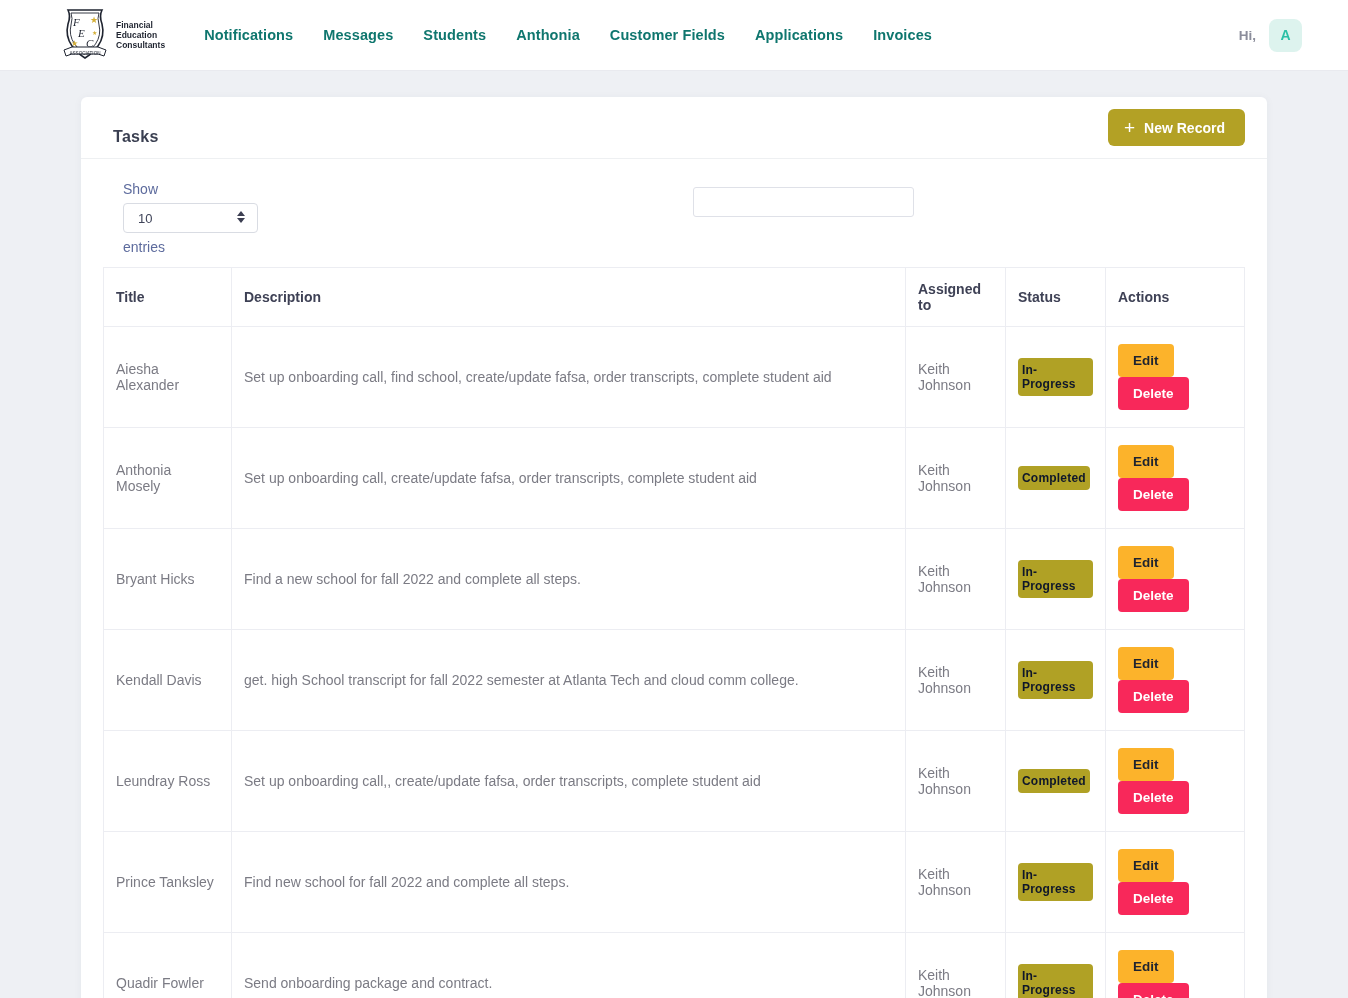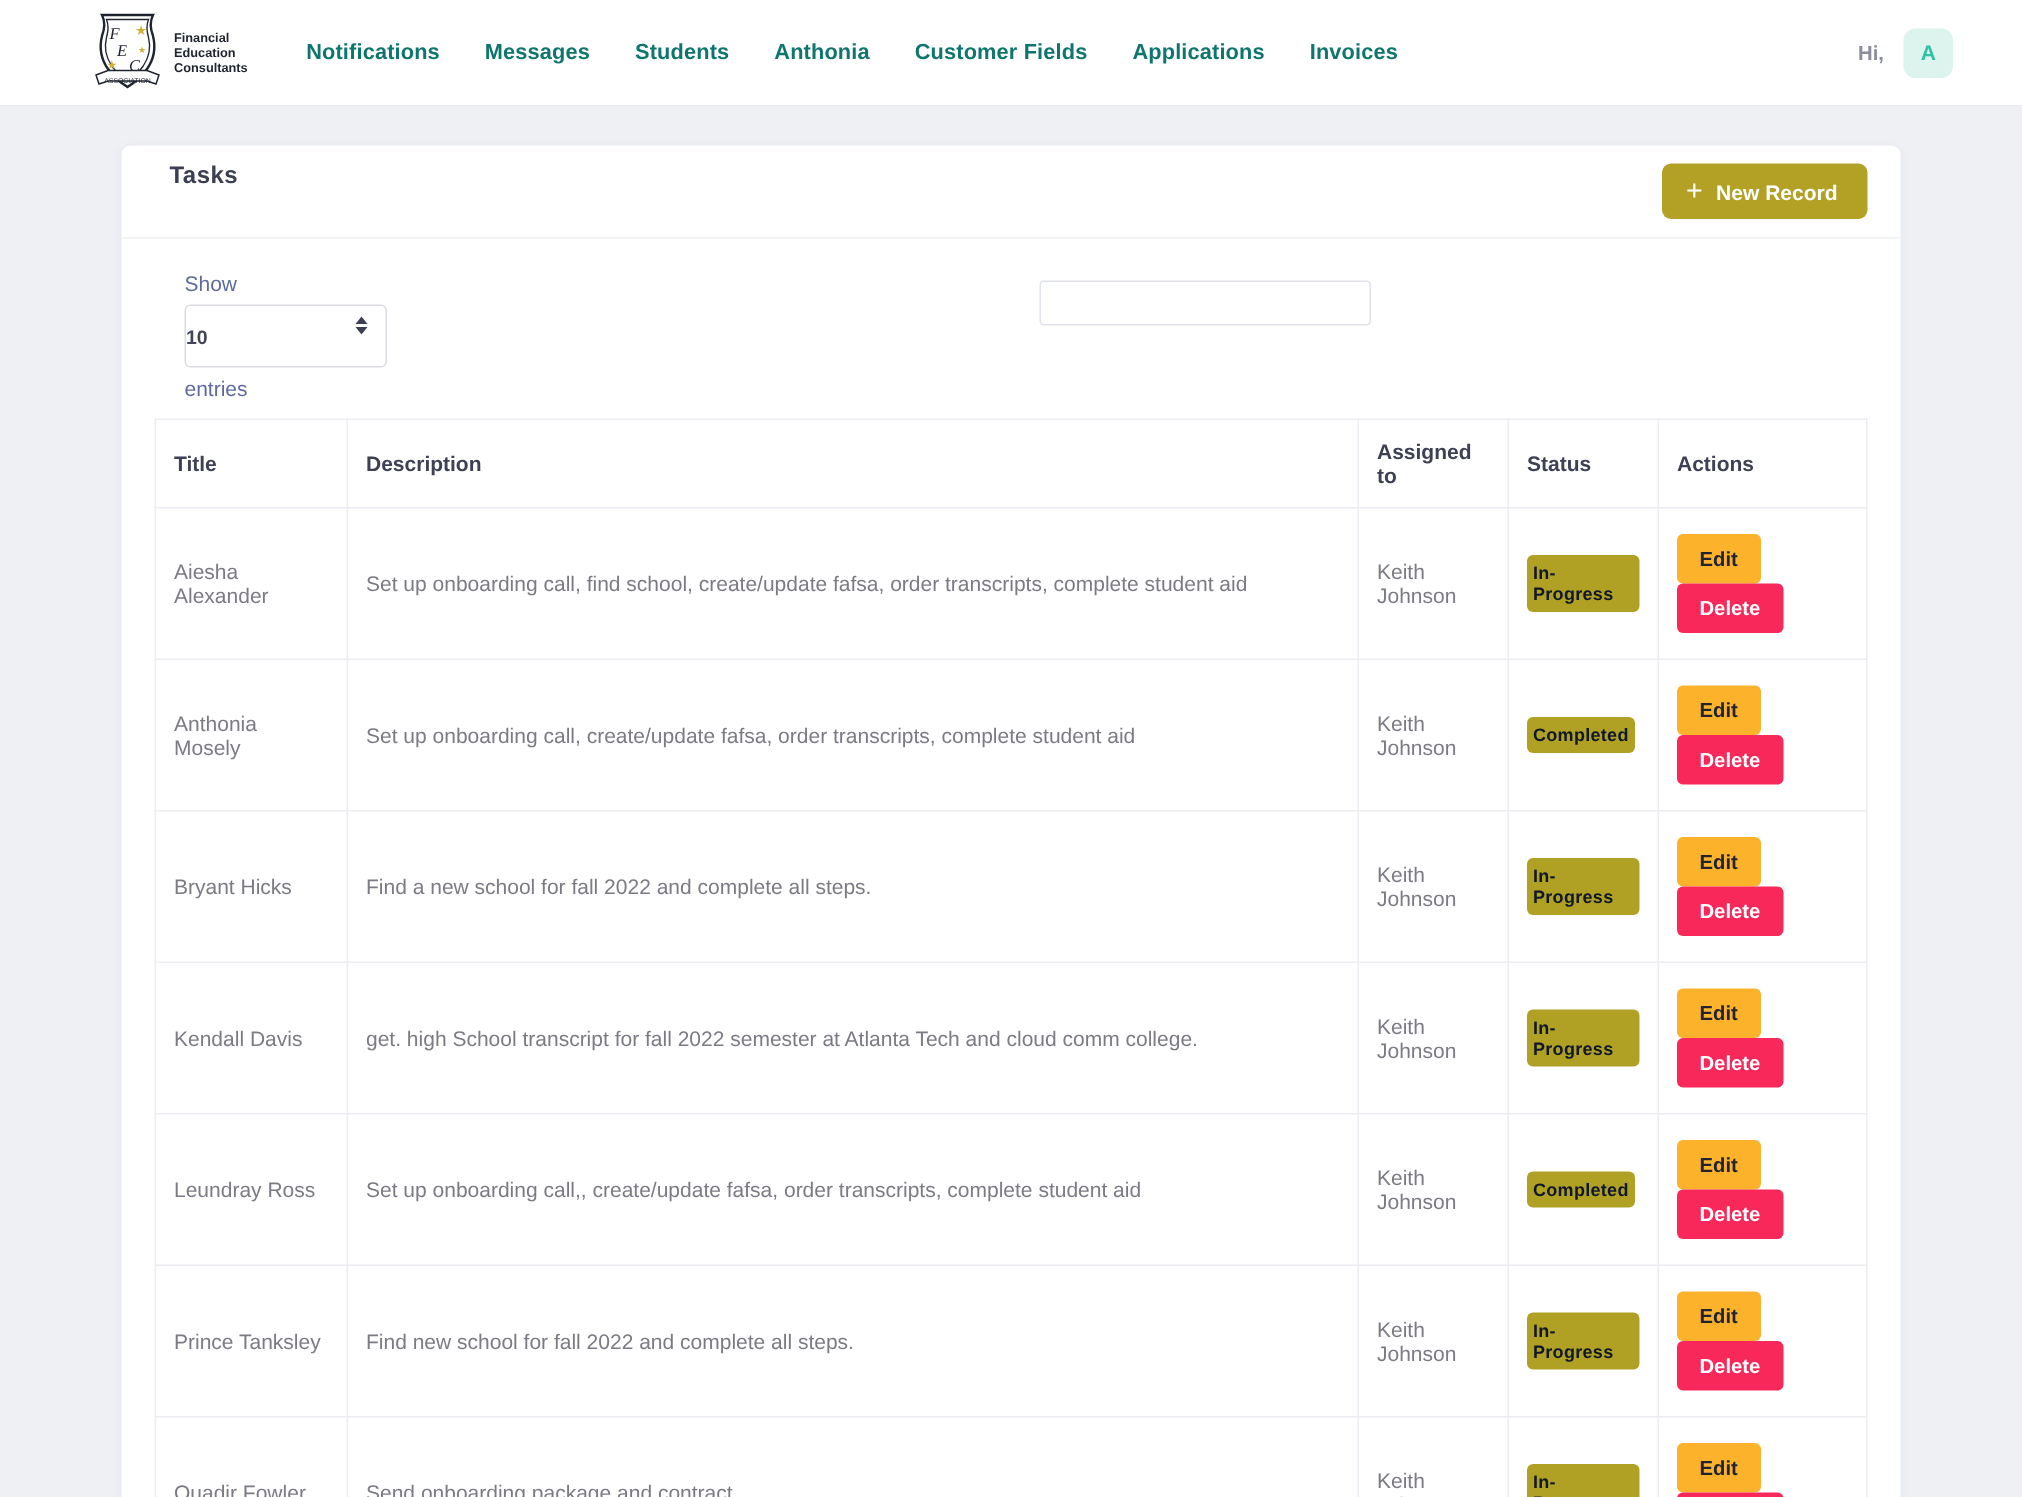--- a/index.html
+++ b/index.html
@@ -31,41 +31,41 @@
     display:flex; align-items:center; justify-content:center; cursor:pointer;
   }
 
   
   .page { padding-top:26px; }
   .card {
     width:1186px; margin:0 auto; background:#fff; border-radius:6px;
     box-shadow:0 1px 8px rgba(40,50,80,.05);
   }
   .card-header {
-    display:flex; align-items:flex-start; justify-content:space-between;
+    display:flex; align-items:flex-end; justify-content:space-between;
     padding:12px 22px 12px 32px; border-bottom:1px solid #eef0f2; min-height:57px;
   }
   .card-title { font-size:16px; font-weight:700; color:#3a3f51; letter-spacing:.3px; }
   .btn-new {
     background:#b3a125; color:#fff; border:none; border-radius:6px;
     font-family:inherit; font-size:14px; font-weight:600;
     padding:9px 20px 9px 16px; display:flex; align-items:center; gap:9px; cursor:pointer;
   }
   .btn-new .plus { font-size:19px; font-weight:300; line-height:1; }
 
   .card-body { padding:22px; }
 
   
   .controls { display:flex;margin-left:20px; }
   .controls > div { width:50%; }
   .lbl { color:#5d6b9d; font-size:14px; }
   .show-select {
-    margin:6px 0; width:135px; height:42px; border:1px solid #d9dce3; border-radius:4px;
+    margin:6px 0; width:135px; height:30px; border:1px solid #d9dce3; border-radius:4px;
     background:#fff; position:relative; display:flex; align-items:center;
-    font-size:13px; color:#40455a; cursor:pointer;font-weight:bold;
+    padding-left:14px; font-size:13px; color:#40455a; cursor:pointer;
   }
   .caret { position:absolute; right:12px; top:7px; display:flex; flex-direction:column; gap:2px; }
   .caret i { width:0; height:0; border-left:4px solid transparent; border-right:4px solid transparent; }
   .caret .up { border-bottom:5px solid #3c3f52; }
   .caret .down { border-top:5px solid #3c3f52; }
   .search-wrap { padding-left:9px; }
   .search-input {
     margin-top:6px; width:221px; height:30px; border:1px solid #dfe1e8; border-radius:3px;
     font-family:inherit; font-size:13px; padding:0 10px; color:#40455a; background:#fff;
   }

